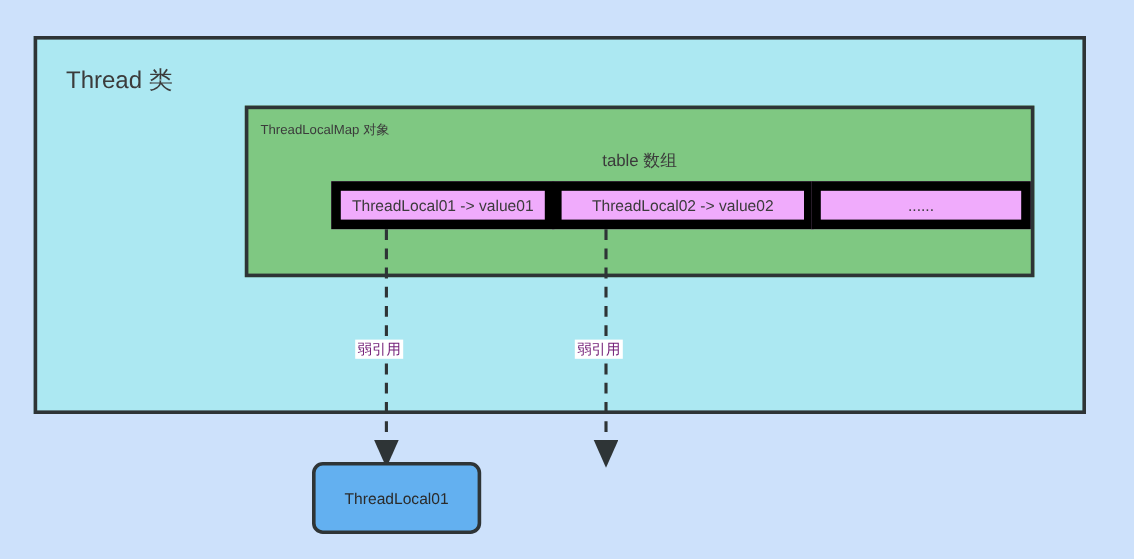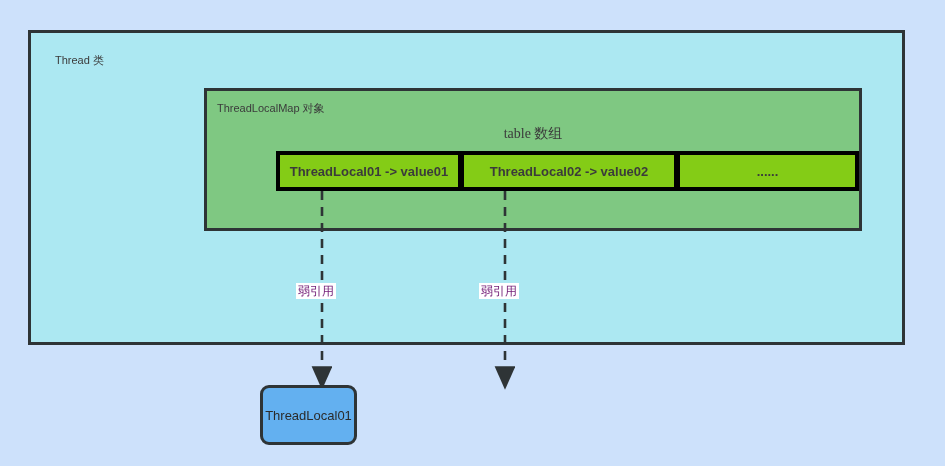--- a/index.html
+++ b/index.html
@@ -28,21 +28,21 @@
     width: 877px;
     height: 315px;
     background: #ace8f2;
     border: 3px solid #2e3436;
     box-sizing: border-box;
   }
   .thread-label {
     position: absolute;
     left: 24px;
     top: 20px;
-    font-size: 11px;
+    font-size: 20px;
     color: #3b3b3b;
     white-space: nowrap;
   }
 
   
   .map-box {
     position: absolute;
     left: 204px;
     top: 88px;
     width: 658px;
@@ -61,44 +61,42 @@
   }
   .table-label {
     position: absolute;
     left: 0;
     top: 34px;
     width: 100%;
     text-align: center;
     font-size: 14px;
     color: #3b3b3b;
     white-space: nowrap;
-    font-family: Liberation Serif, serif;
   }
 
   
   .table-row {
     position: absolute;
     left: 276px;
     top: 151px;
     height: 40px;
     display: flex;
     align-items: stretch;
   }
   .cell {
-    background: #84cc16;
-    border: 4px solid #000000;
+    background: #f0abfc;
+    border: 8px solid #000000;
     box-sizing: border-box;
     display: flex;
     align-items: center;
     justify-content: center;
     font-size: 13px;
     color: #3b3b3b;
     white-space: nowrap;
     margin-right: -2px;
-    font-weight: bold;
   }
   .cell.c1 { width: 186px; }
   .cell.c2 { width: 218px; }
   .cell.c3 { width: 183px; }
 
   
   .author {
     position: absolute;
     left: 563px;
     top: 255px;
@@ -138,21 +136,21 @@
     border: 3px solid #2e3436;
     border-radius: 9px;
     box-sizing: border-box;
     display: flex;
     align-items: center;
     justify-content: center;
     font-size: 13px;
     color: #2b2b2b;
     white-space: nowrap;
   }
-  .tl-node.n1 { left: 260px; width: 97px; }
+  .tl-node.n1 { left: 260px; width: 141px; }
   .tl-node.n2 { left: 445px; width: 125px; }
 </style>
 </head>
 <body>
 
 <div id="canvas">
 
   <div class="thread-box">
     <div class="thread-label">Thread 类</div>
   </div>

